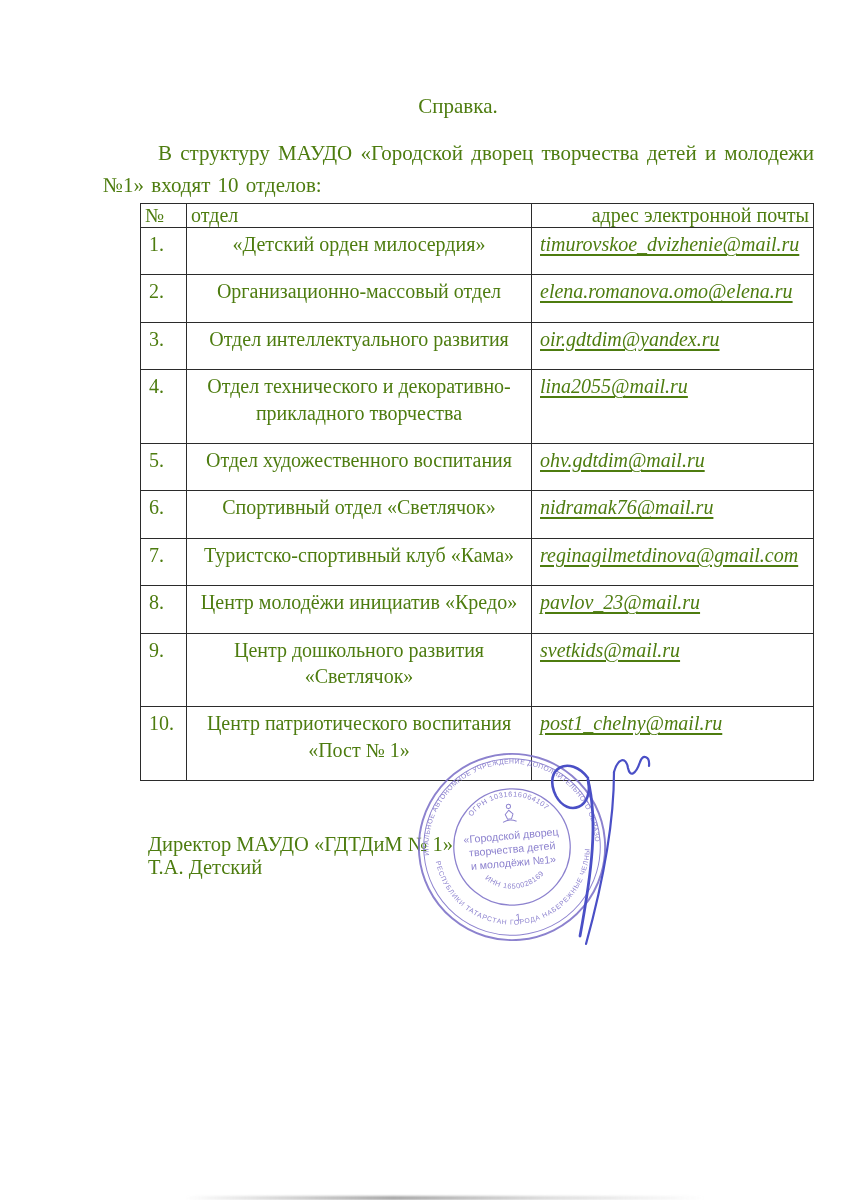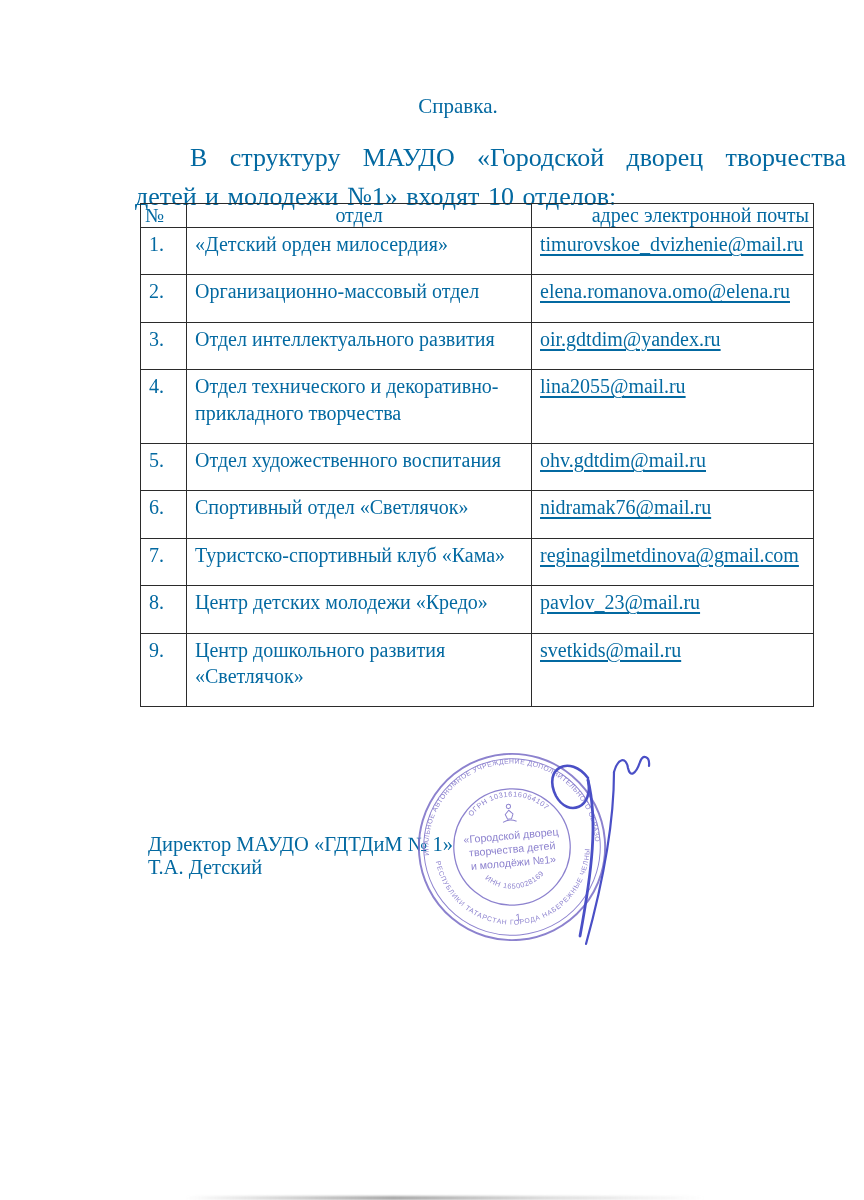--- a/index.html
+++ b/index.html
@@ -5,64 +5,63 @@
   * { margin: 0; padding: 0; box-sizing: border-box; }
   html, body { background: #e8e8e8; }
   .page {
     position: relative;
     width: 864px;
     height: 1200px;
     margin: 0 auto;
     background: #ffffff;
     overflow: hidden;
     font-family: "Liberation Serif", serif;
-    color: #0369a1;
+    color: #4d7c0f;
   }
   .doc-title {
     position: absolute;
     top: 94px;
     left: 103px;
     width: 710px;
     text-align: center;
     font-size: 21px;
   }
   .intro {
     position: absolute;
     top: 138px;
     left: 103px;
     width: 711px;
-    font-size: 26px;
+    font-size: 21px;
     line-height: 1.5;
     text-align: justify;
     text-indent: 55px;
     word-spacing: 2px;
-    margin-left: 32px;
   }
   table.depts {
     position: absolute;
     top: 203px;
     left: 140px;
     width: 673px;
     border-collapse: collapse;
     table-layout: fixed;
     font-size: 20px;
   }
   table.depts th, table.depts td {
     border: 1.6px solid #2b2b2b;
     vertical-align: top;
     font-weight: normal;
   }
   table.depts th { height: 24px; padding: 0 4px 1px 4px; line-height: 1.1; }
   th.h-num { text-align: left; padding-left: 8px; }
-  th.h-dept { text-align: center; }
+  th.h-dept { text-align: left; }
   th.h-email { text-align: right; padding-left: 10px; }
   table.depts td { padding: 3px 8px 17px 8px; line-height: 1.32; }
   td.c-num { padding-left: 9px; }
-  td.c-dept { padding-left: 12px; padding-right: 14px; }
-  td.c-email { padding-left: 10px; }
+  td.c-dept { padding-left: 12px; padding-right: 14px; text-align: center; }
+  td.c-email { padding-left: 10px; font-style: italic; }
   .email-text { text-decoration: underline; text-underline-offset: 3px; }
   .sign-row {
     position: absolute;
     top: 833px;
     left: 148px;
     width: 682px;
     display: flex;
     justify-content: space-between;
     font-size: 20.5px;
     flex-direction: column;
@@ -169,34 +168,41 @@
     <tr>
       <td class="c-num">7.</td>
       <td class="c-dept">Туристско-спортивный клуб «Кама»</td>
       <td class="c-email">
         <span class="email-text">reginagilmetdinova@gmail.com</span>
       </td>
     </tr>
 
     <tr>
       <td class="c-num">8.</td>
-      <td class="c-dept">Центр детских молодежи «Кредо»</td>
+      <td class="c-dept">Центр молодёжи инициатив «Кредо»</td>
       <td class="c-email">
         <span class="email-text">pavlov_23@mail.ru</span>
       </td>
     </tr>
 
     <tr>
       <td class="c-num">9.</td>
       <td class="c-dept">Центр дошкольного развития «Светлячок»</td>
       <td class="c-email">
         <span class="email-text">svetkids@mail.ru</span>
       </td>
     </tr>
 
+    <tr>
+      <td class="c-num">10.</td>
+      <td class="c-dept">Центр патриотического воспитания «Пост № 1»</td>
+      <td class="c-email">
+        <span class="email-text">post1_chelny@mail.ru</span>
+      </td>
+    </tr>
   </tbody>
   </table>
 
   <div class="sign-row">
     <span>Директор МАУДО «ГДТДиМ № 1»</span>
     <span>Т.А. Детский</span>
   </div>
 
   <div class="stamp-wrap">
     <svg viewBox="0 0 200 200">

